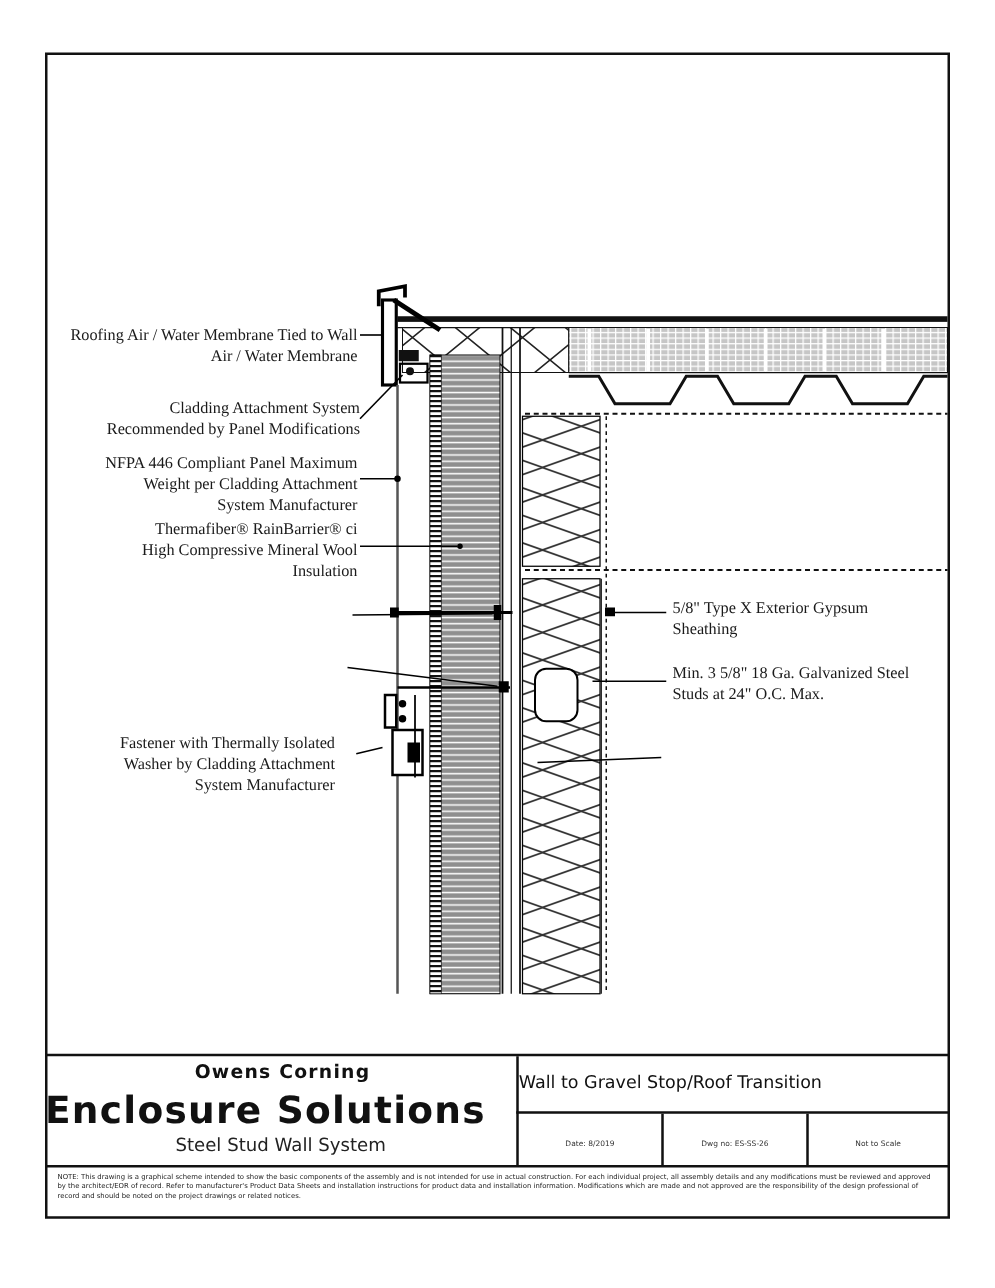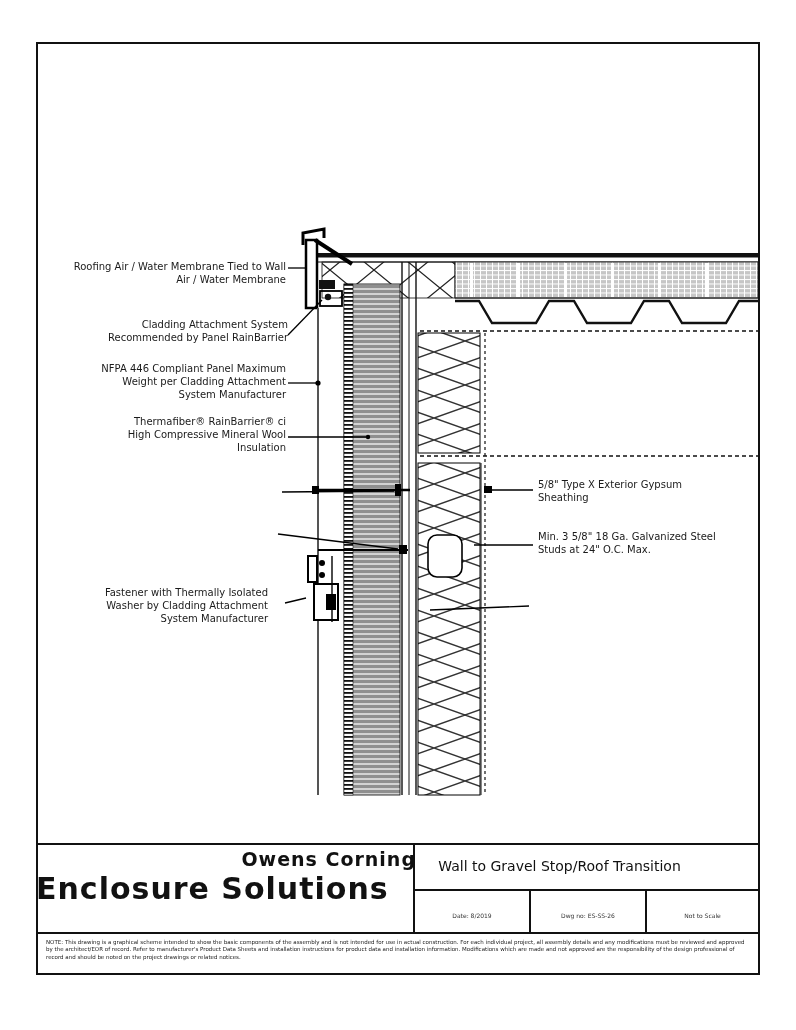--- a/index.html
+++ b/index.html
@@ -1,35 +1,35 @@
 <!DOCTYPE html>
 <html><head>
 <meta charset="utf-8">
 <style>
   html,body{margin:0;padding:0;background:#ffffff;}
   .page{position:relative;width:796px;height:1030px;background:#ffffff;overflow:hidden;
         font-family:"DejaVu Sans","Liberation Sans",sans-serif;color:#111;}
   .border-box{position:absolute;left:36px;top:42px;width:724px;height:933px;
         border:2px solid #111;box-sizing:border-box;background:#fff;}
   .drawing-svg{position:absolute;left:0;top:0;width:796px;height:1030px;}
-  .ann{position:absolute;font-size:10px;line-height:1.3;white-space:pre-line;color:#1a1a1a;}
+  .ann{position:absolute;font-size:13px;line-height:1.3;white-space:pre-line;color:#1a1a1a;font-family:Liberation Serif, serif;}
   .ann.left{text-align:right;}
   .ann.right{text-align:left;}
   
   .tb{position:absolute;left:36px;top:843px;width:724px;height:89px;
       border-top:2px solid #111;box-sizing:border-box;}
   .tb .vdiv{position:absolute;top:0;bottom:0;width:2px;background:#111;}
   .tb .hdiv{position:absolute;height:2px;background:#111;}
-  .company1{position:absolute;left:0px;top:3px;width:380px;text-align:right;
-      font-size:19px;font-weight:bold;letter-spacing:1px;}
+  .company1{position:absolute;left:0px;top:3px;width:380px;text-align:center;
+      font-size:15px;font-weight:bold;letter-spacing:1px;}
   .company2{position:absolute;left:0px;top:26px;width:377px;text-align:left;
       font-size:30px;font-weight:bold;letter-spacing:1px;}
   .system{position:absolute;left:0px;top:64px;width:377px;text-align:center;
       font-size:14.5px;color:#222;}
-  .dtitle{position:absolute;left:379px;top:13px;width:289px;text-align:center;font-size:14px;}
+  .dtitle{position:absolute;left:379px;top:13px;width:289px;text-align:left;font-size:14px;}
   .tbcell{position:absolute;top:52px;height:37px;display:flex;align-items:center;
       justify-content:center;font-size:6px;color:#333;}
   .note-box{position:absolute;left:36px;top:932px;width:724px;height:43px;
       border-top:2px solid #111;box-sizing:border-box;}
   .note-text{position:absolute;left:10px;top:5px;width:700px;font-size:5.5px;
       line-height:1.35;color:#222;}
 </style>
 </head>
 <body>
 
@@ -145,21 +145,21 @@
     <g fill="#000">
       <circle cx="318" cy="383" r="2.6"></circle>
       <circle cx="368" cy="437" r="2.2"></circle>
       <rect x="484" y="486" width="8" height="7"></rect>
     </g>
   </svg>
 
   <div class="ann left" style="right:510px;top:260px;width:250px">Roofing Air / Water Membrane Tied to Wall
 Air / Water Membrane</div>
   <div class="ann left" style="right:508px;top:318px;width:250px">Cladding Attachment System
-Recommended by Panel RainBarrier</div>
+Recommended by Panel Modifications</div>
   <div class="ann left" style="right:510px;top:362px;width:250px">NFPA 446 Compliant Panel Maximum
 Weight per Cladding Attachment
 System Manufacturer</div>
   <div class="ann left" style="right:510px;top:415px;width:250px">Thermafiber® RainBarrier® ci
 High Compressive Mineral Wool
 Insulation</div>
   <div class="ann left" style="right:528px;top:586px;width:250px">Fastener with Thermally Isolated
 Washer by Cladding Attachment
 System Manufacturer</div>
 
@@ -169,20 +169,21 @@
 Studs at 24" O.C. Max.</div>
 
   <div class="tb">
     <div class="vdiv" style="left:377px"></div>
     <div class="hdiv" style="left:377px;right:0;top:44px"></div>
     <div class="vdiv" style="left:493px;top:46px"></div>
     <div class="vdiv" style="left:609px;top:46px"></div>
 
     <div class="company1">Owens Corning</div>
     <div class="company2">Enclosure Solutions</div>
+    <div class="system">Steel Stud Wall System</div>
     <div class="dtitle">Wall to Gravel Stop/Roof Transition</div>
     <div class="tbcell" style="left:379px;width:114px">Date: 8/2019</div>
     <div class="tbcell" style="left:495px;width:114px">Dwg no: ES-SS-26</div>
     <div class="tbcell" style="left:611px;width:111px">Not to Scale</div>
   </div>
 
   <div class="note-box">
     <div class="note-text">NOTE: This drawing is a graphical scheme intended to show the basic components of the assembly and is not intended for use in actual construction. For each individual project, all assembly details and any modifications must be reviewed and approved by the architect/EOR of record. Refer to manufacturer's Product Data Sheets and installation instructions for product data and installation information. Modifications which are made and not approved are the responsibility of the design professional of record and should be noted on the project drawings or related notices.</div>
   </div>
 

